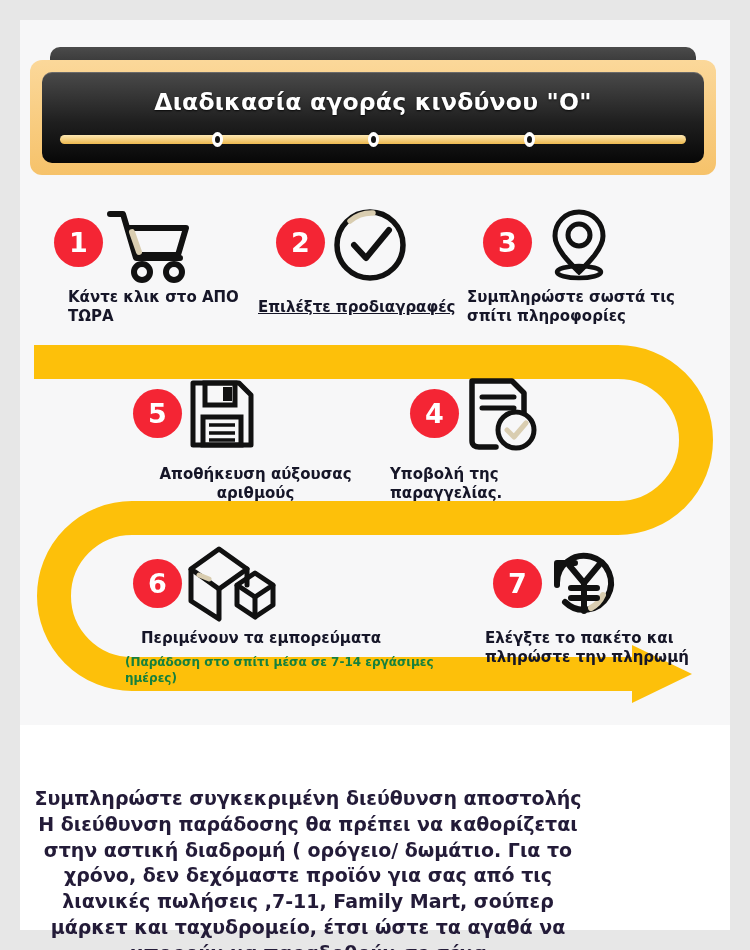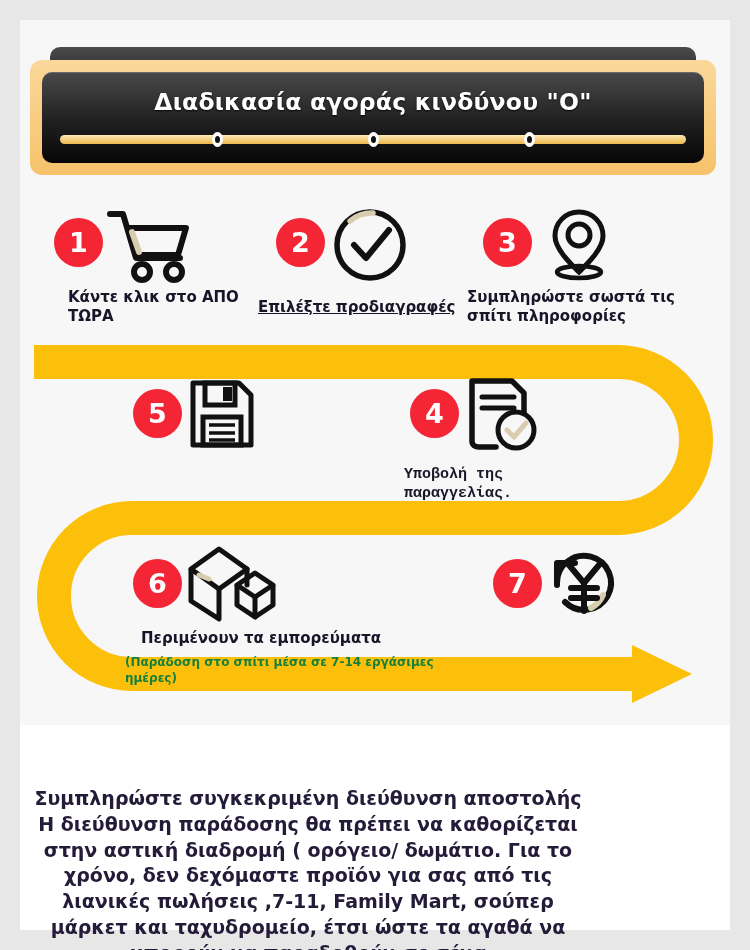--- a/index.html
+++ b/index.html
@@ -179,21 +179,21 @@
 
   
   #step-5 { left: 103px; top: 357px; width: 265px; }
   #step-5 .badge    { left: 10px;  top: 12px; }
   #step-5 .icon-slot{ left: 62px;  top: -2px; }
   #step-5 .step-label { margin-top: 10px; margin-left: 0px; text-align:center; }
 
   #step-4 { left: 370px; top: 357px; width: 200px; }
   #step-4 .badge    { left: 20px;  top: 12px; }
   #step-4 .icon-slot{ left: 72px;  top: -2px; }
-  #step-4 .step-label { margin-top: 10px; margin-left: 14px; font-family: Liberation Mono, monospace; }
+  #step-4 .step-label { margin-top: 10px; margin-left: 0px; }
 
   
   #step-6 { left: 105px; top: 527px; width: 340px; }
   #step-6 .badge    { left: 8px;  top: 12px; }
   #step-6 .icon-slot{ left: 60px;  top: -4px; }
   #step-6 .step-label { margin-top: 4px; margin-left: 16px; }
 
   #step-7 { left: 465px; top: 527px; width: 215px; }
   #step-7 .badge    { left: 8px;  top: 12px; }
   #step-7 .icon-slot{ left: 58px;  top: -4px; }
@@ -305,20 +305,21 @@
         <div class="icon-slot">
           <svg width="74" height="78" viewBox="0 0 74 78">
             <path d="M8 8 L54 8 L66 20 L66 70 L8 70 Z" fill="none" stroke="#111" stroke-width="5" stroke-linejoin="round"></path>
             <rect x="20" y="8" width="30" height="22" fill="none" stroke="#111" stroke-width="5"></rect>
             <rect x="38" y="12" width="9" height="14" fill="#111"></rect>
             <rect x="18" y="42" width="38" height="28" fill="none" stroke="#111" stroke-width="5"></rect>
             <path d="M24 50 L50 50 M24 58 L50 58 M24 65 L50 65" stroke="#111" stroke-width="3.5"></path>
           </svg>
         </div>
       </div>
+      <div class="step-label">Αποθήκευση αύξουσας αριθμούς</div>
     </div>
 
     <div class="step" id="step-4">
       <div class="step-head">
         <div class="badge">4</div>
         <div class="icon-slot">
           <svg width="80" height="78" viewBox="0 0 80 78">
             <path d="M10 6 L50 6 L62 18 L62 42 M10 6 L10 66 C10 70 13 72 17 72 L34 72" fill="none" stroke="#111" stroke-width="5.5" stroke-linecap="round" stroke-linejoin="round"></path>
             <path d="M20 22 L52 22 M20 33 L52 33" stroke="#111" stroke-width="5" stroke-linecap="round"></path>
             <circle cx="54" cy="55" r="18" fill="#f7f7f8" stroke="#111" stroke-width="5"></circle>
@@ -354,20 +355,21 @@
         <div class="icon-slot">
           <svg width="82" height="80" viewBox="0 0 82 80">
             <path d="M14 40 A27 27 0 1 1 22 59" fill="none" stroke="#111" stroke-width="6" stroke-linecap="round"></path>
             <path d="M60 52 A27 27 0 0 1 48 65" fill="none" stroke="#d9cdb0" stroke-width="6" stroke-linecap="round"></path>
             <path d="M14 42 L14 20 M14 20 L32 20" fill="none" stroke="#111" stroke-width="6" stroke-linecap="round" stroke-linejoin="round"></path>
             <path d="M26 22 L41 40 L56 22" fill="none" stroke="#111" stroke-width="6" stroke-linecap="round" stroke-linejoin="round"></path>
             <path d="M41 40 L41 68 M28 45 L54 45 M28 55 L54 55" stroke="#111" stroke-width="6" stroke-linecap="round"></path>
           </svg>
         </div>
       </div>
+      <div class="step-label">Ελέγξτε το πακέτο και πληρώστε την πληρωμή</div>
     </div>
 
   </div>
 
   <div id="bottom-note">
     <div id="note-text">Συμπληρώστε συγκεκριμένη διεύθυνση αποστολής Η διεύθυνση παράδοσης θα πρέπει να καθορίζεται στην αστική διαδρομή ( ορόγειο/ δωμάτιο. Για το χρόνο, δεν δεχόμαστε προϊόν για σας από τις λιανικές πωλήσεις ,7-11, Family Mart, σούπερ μάρκετ και ταχυδρομείο, έτσι ώστε τα αγαθά να μπορούν να παραδοθούν σε σένα</div>
     <div id="note-signature">Άνθρωπος</div>
   </div>
 
 </div>

